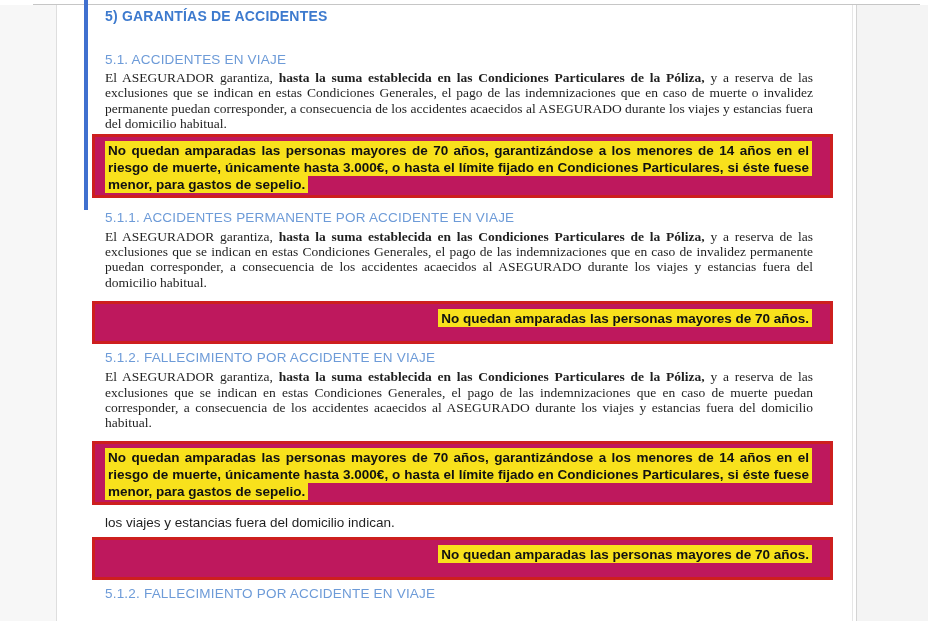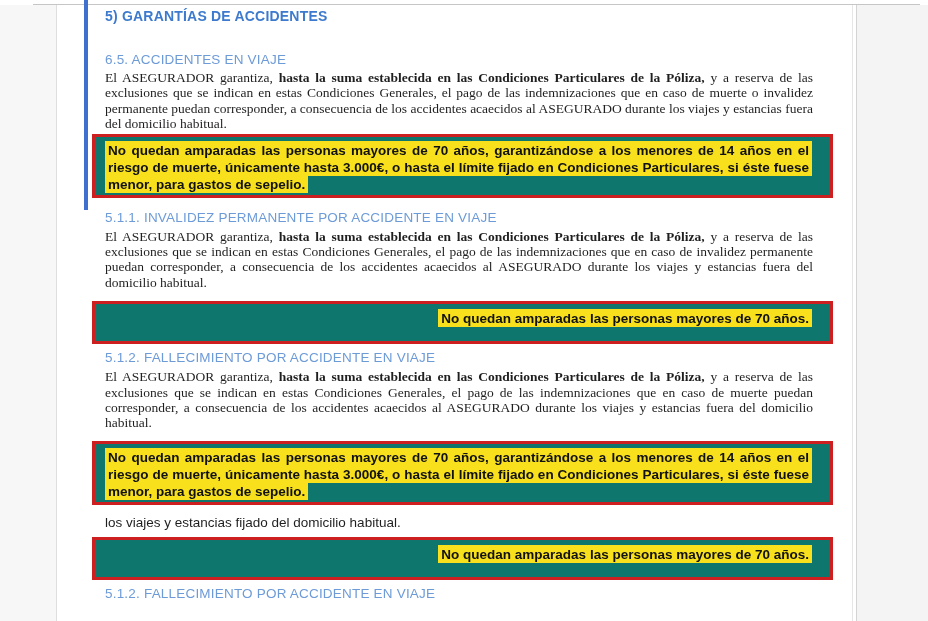--- a/index.html
+++ b/index.html
@@ -27,21 +27,21 @@
   .main-heading{margin-top:8px;padding:0 20px 0 13px;font-size:14px;line-height:16px;font-weight:bold;color:var(--heading-blue);letter-spacing:.2px;}
   .sec-heading{padding:0 20px 0 13px;font-size:13.5px;line-height:16px;font-weight:400;color:var(--subheading-blue);letter-spacing:.2px;}
   .h-51{margin-top:28px;}
   .h-511{margin-top:12px;}
   .h-512{margin-top:6px;}
   .h-512b{margin-top:6px;}
   .para{margin-top:3px;padding:0 20px 0 13px;font-size:13.5px;line-height:15.4px;text-align:justify;color:var(--body-text);font-family:Liberation Serif, serif;}
   .para.first{margin-top:2px;}
   .orphan{margin-top:10px;padding:0 20px 0 13px;font-size:13.5px;line-height:15.4px;color:var(--body-text);}
 
-  .notice-box{border:3px solid var(--box-red);padding:5px 18px 2px 10px;background:#0f766e;}
+  .notice-box{border:3px solid var(--box-red);padding:5px 18px 2px 10px;background:#be185d;}
   .box-1{margin-top:2px;}
   .box-2{margin-top:11px;padding-bottom:15px;}
   .box-3{margin-top:10px;}
   .box-4{margin-top:7px;padding-bottom:15px;}
   .notice-text{font-size:13.5px;line-height:17px;font-weight:bold;text-align:justify;color:#111;}
   .notice-text .hl{background:var(--highlight-yellow);padding:1.5px 3px;
     -webkit-box-decoration-break:clone;box-decoration-break:clone;}
   .single .notice-text{text-align:right;}
 </style>
 </head>
@@ -52,38 +52,38 @@
   <div class="top-rule"></div>
   <div class="gutter-left"></div>
   <div class="page-edge-line"></div>
   <div class="gutter-right"></div>
   <div class="blue-rule"></div>
 
   <div class="content">
 
     <div class="main-heading">5) GARANTÍAS DE ACCIDENTES</div>
 
-    <div class="sec-heading h-51">6.5. ACCIDENTES EN VIAJE</div>
+    <div class="sec-heading h-51">5.1. ACCIDENTES EN VIAJE</div>
     <p class="para first"><span>El ASEGURADOR garantiza, </span><b>hasta la suma establecida en las Condiciones Particulares de la Póliza,</b><span> y a reserva de las exclusiones que se indican en estas Condiciones Generales, el pago de las indemnizaciones que en caso de muerte o invalidez permanente puedan corresponder, a consecuencia de los accidentes acaecidos al ASEGURADO durante los viajes y estancias fuera del domicilio habitual.</span></p>
     <div class="notice-box box-1">
       <div class="notice-text"><span class="hl">No quedan amparadas las personas mayores de 70 años, garantizándose a los menores de 14 años en el riesgo de muerte, únicamente hasta 3.000€, o hasta el límite fijado en Condiciones Particulares, si éste fuese menor, para gastos de sepelio.</span></div>
     </div>
 
-    <div class="sec-heading h-511">5.1.1. INVALIDEZ PERMANENTE POR ACCIDENTE EN VIAJE</div>
+    <div class="sec-heading h-511">5.1.1. ACCIDENTES PERMANENTE POR ACCIDENTE EN VIAJE</div>
     <p class="para"><span>El ASEGURADOR garantiza, </span><b>hasta la suma establecida en las Condiciones Particulares de la Póliza,</b><span> y a reserva de las exclusiones que se indican en estas Condiciones Generales, el pago de las indemnizaciones que en caso de invalidez permanente puedan corresponder, a consecuencia de los accidentes acaecidos al ASEGURADO durante los viajes y estancias fuera del domicilio habitual.</span></p>
     <div class="notice-box box-2 single">
       <div class="notice-text"><span class="hl">No quedan amparadas las personas mayores de 70 años.</span></div>
     </div>
 
     <div class="sec-heading h-512">5.1.2. FALLECIMIENTO POR ACCIDENTE EN VIAJE</div>
     <p class="para"><span>El ASEGURADOR garantiza, </span><b>hasta la suma establecida en las Condiciones Particulares de la Póliza,</b><span> y a reserva de las exclusiones que se indican en estas Condiciones Generales, el pago de las indemnizaciones que en caso de muerte puedan corresponder, a consecuencia de los accidentes acaecidos al ASEGURADO durante los viajes y estancias fuera del domicilio habitual.</span></p>
     <div class="notice-box box-3">
       <div class="notice-text"><span class="hl">No quedan amparadas las personas mayores de 70 años, garantizándose a los menores de 14 años en el riesgo de muerte, únicamente hasta 3.000€, o hasta el límite fijado en Condiciones Particulares, si éste fuese menor, para gastos de sepelio.</span></div>
     </div>
 
-    <div class="orphan">los viajes y estancias fijado del domicilio habitual.</div>
+    <div class="orphan">los viajes y estancias fuera del domicilio indican.</div>
     <div class="notice-box box-4 single">
       <div class="notice-text"><span class="hl">No quedan amparadas las personas mayores de 70 años.</span></div>
     </div>
     <div class="sec-heading h-512b">5.1.2. FALLECIMIENTO POR ACCIDENTE EN VIAJE</div>
 
   </div>
 </div>
 
 </body></html>

